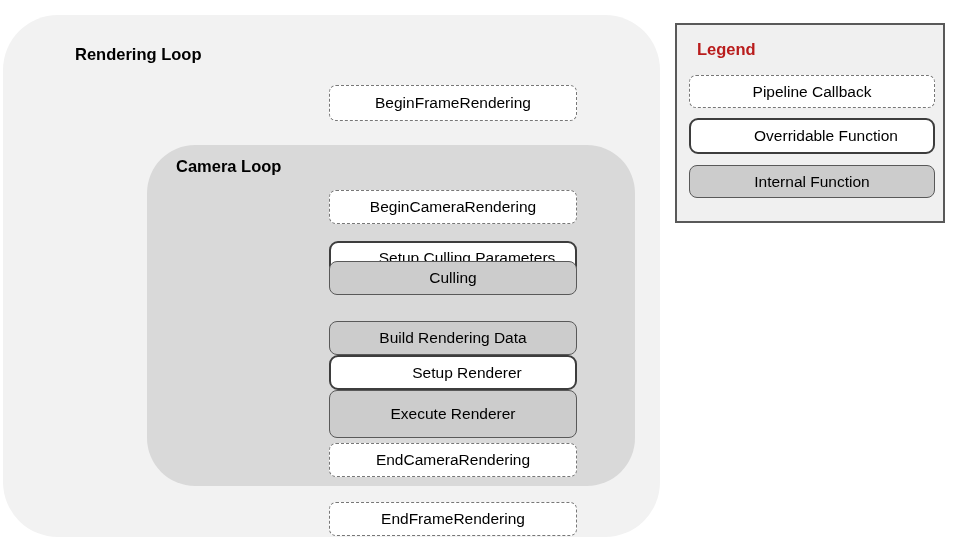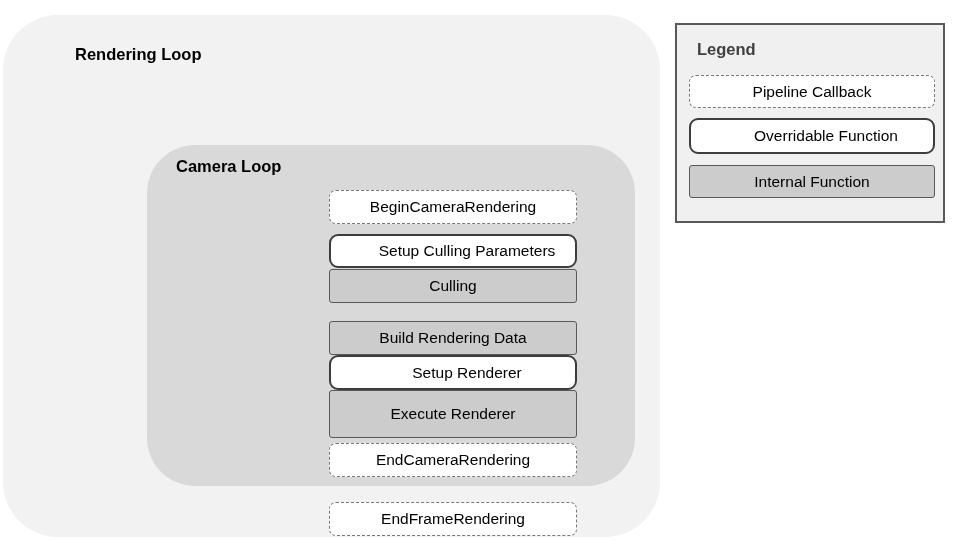--- a/index.html
+++ b/index.html
@@ -61,61 +61,62 @@
   }
   .ov {
     background: var(--box-bg, #ffffff);
     border: 2px solid var(--solid-border, #3d3d3d);
     border-radius: 9px;
     padding-left: 28px;
   }
   .in {
     background: var(--internal-bg, #cccccc);
     border: 1px solid var(--internal-border, #595959);
-    border-radius: 3px;
+    border-radius: 8px;
   }
 
   .b-begin-frame   { top: 70px;  height: 36px; }
   .b-begin-camera  { top: 175px; height: 34px; }
-  .b-setup-culling { top: 219px; height: 34px; }
-  .b-culling       { top: 254px; height: 34px; }
+  .b-setup-culling { top: 226px; height: 34px; }
+  .b-culling       { top: 246px; height: 34px; }
   .b-build         { top: 306px; height: 34px; }
   .b-setup-rend    { top: 340px; height: 35px; border-radius: 9px; }
   .b-exec-rend     { top: 375px; height: 48px; }
   .b-end-camera    { top: 428px; height: 34px; }
   .b-end-frame     { top: 487px; height: 34px; }
 
   .legend {
     position: absolute;
     left: 675px; top: 23px;
     width: 270px; height: 200px;
     box-sizing: border-box;
     background: var(--legend-bg, #f0f0f0);
     border: 2px solid var(--legend-border, #595959);
   }
   .legend-title {
     position: absolute;
     left: 20px; top: 15px;
     font-weight: bold;
     font-size: 16.5px;
-    color: #404040;
+    color: #b91c1c;
   }
   .legend .box { left: 12px; width: 246px; }
   .b-leg-cb  { top: 50px;  height: 33px; }
   .b-leg-ov  { top: 93px;  height: 36px; }
   .b-leg-in  { top: 140px; height: 33px; }
 </style>
 </head>
 <body>
 
 <div class="canvas">
 
   <div class="loop rendering-loop">
     <div class="loop-label rendering-loop-label">Rendering Loop</div>
 
+    <div class="box flow-box cb b-begin-frame">BeginFrameRendering</div>
 
     <div class="loop camera-loop"></div>
 
     <div class="loop-label camera-loop-label">Camera Loop</div>
 
     <div class="box flow-box cb b-begin-camera">BeginCameraRendering</div>
 
     <div class="box flow-box ov b-setup-culling">Setup Culling Parameters</div>
 
     <div class="box flow-box in b-culling">Culling</div>

